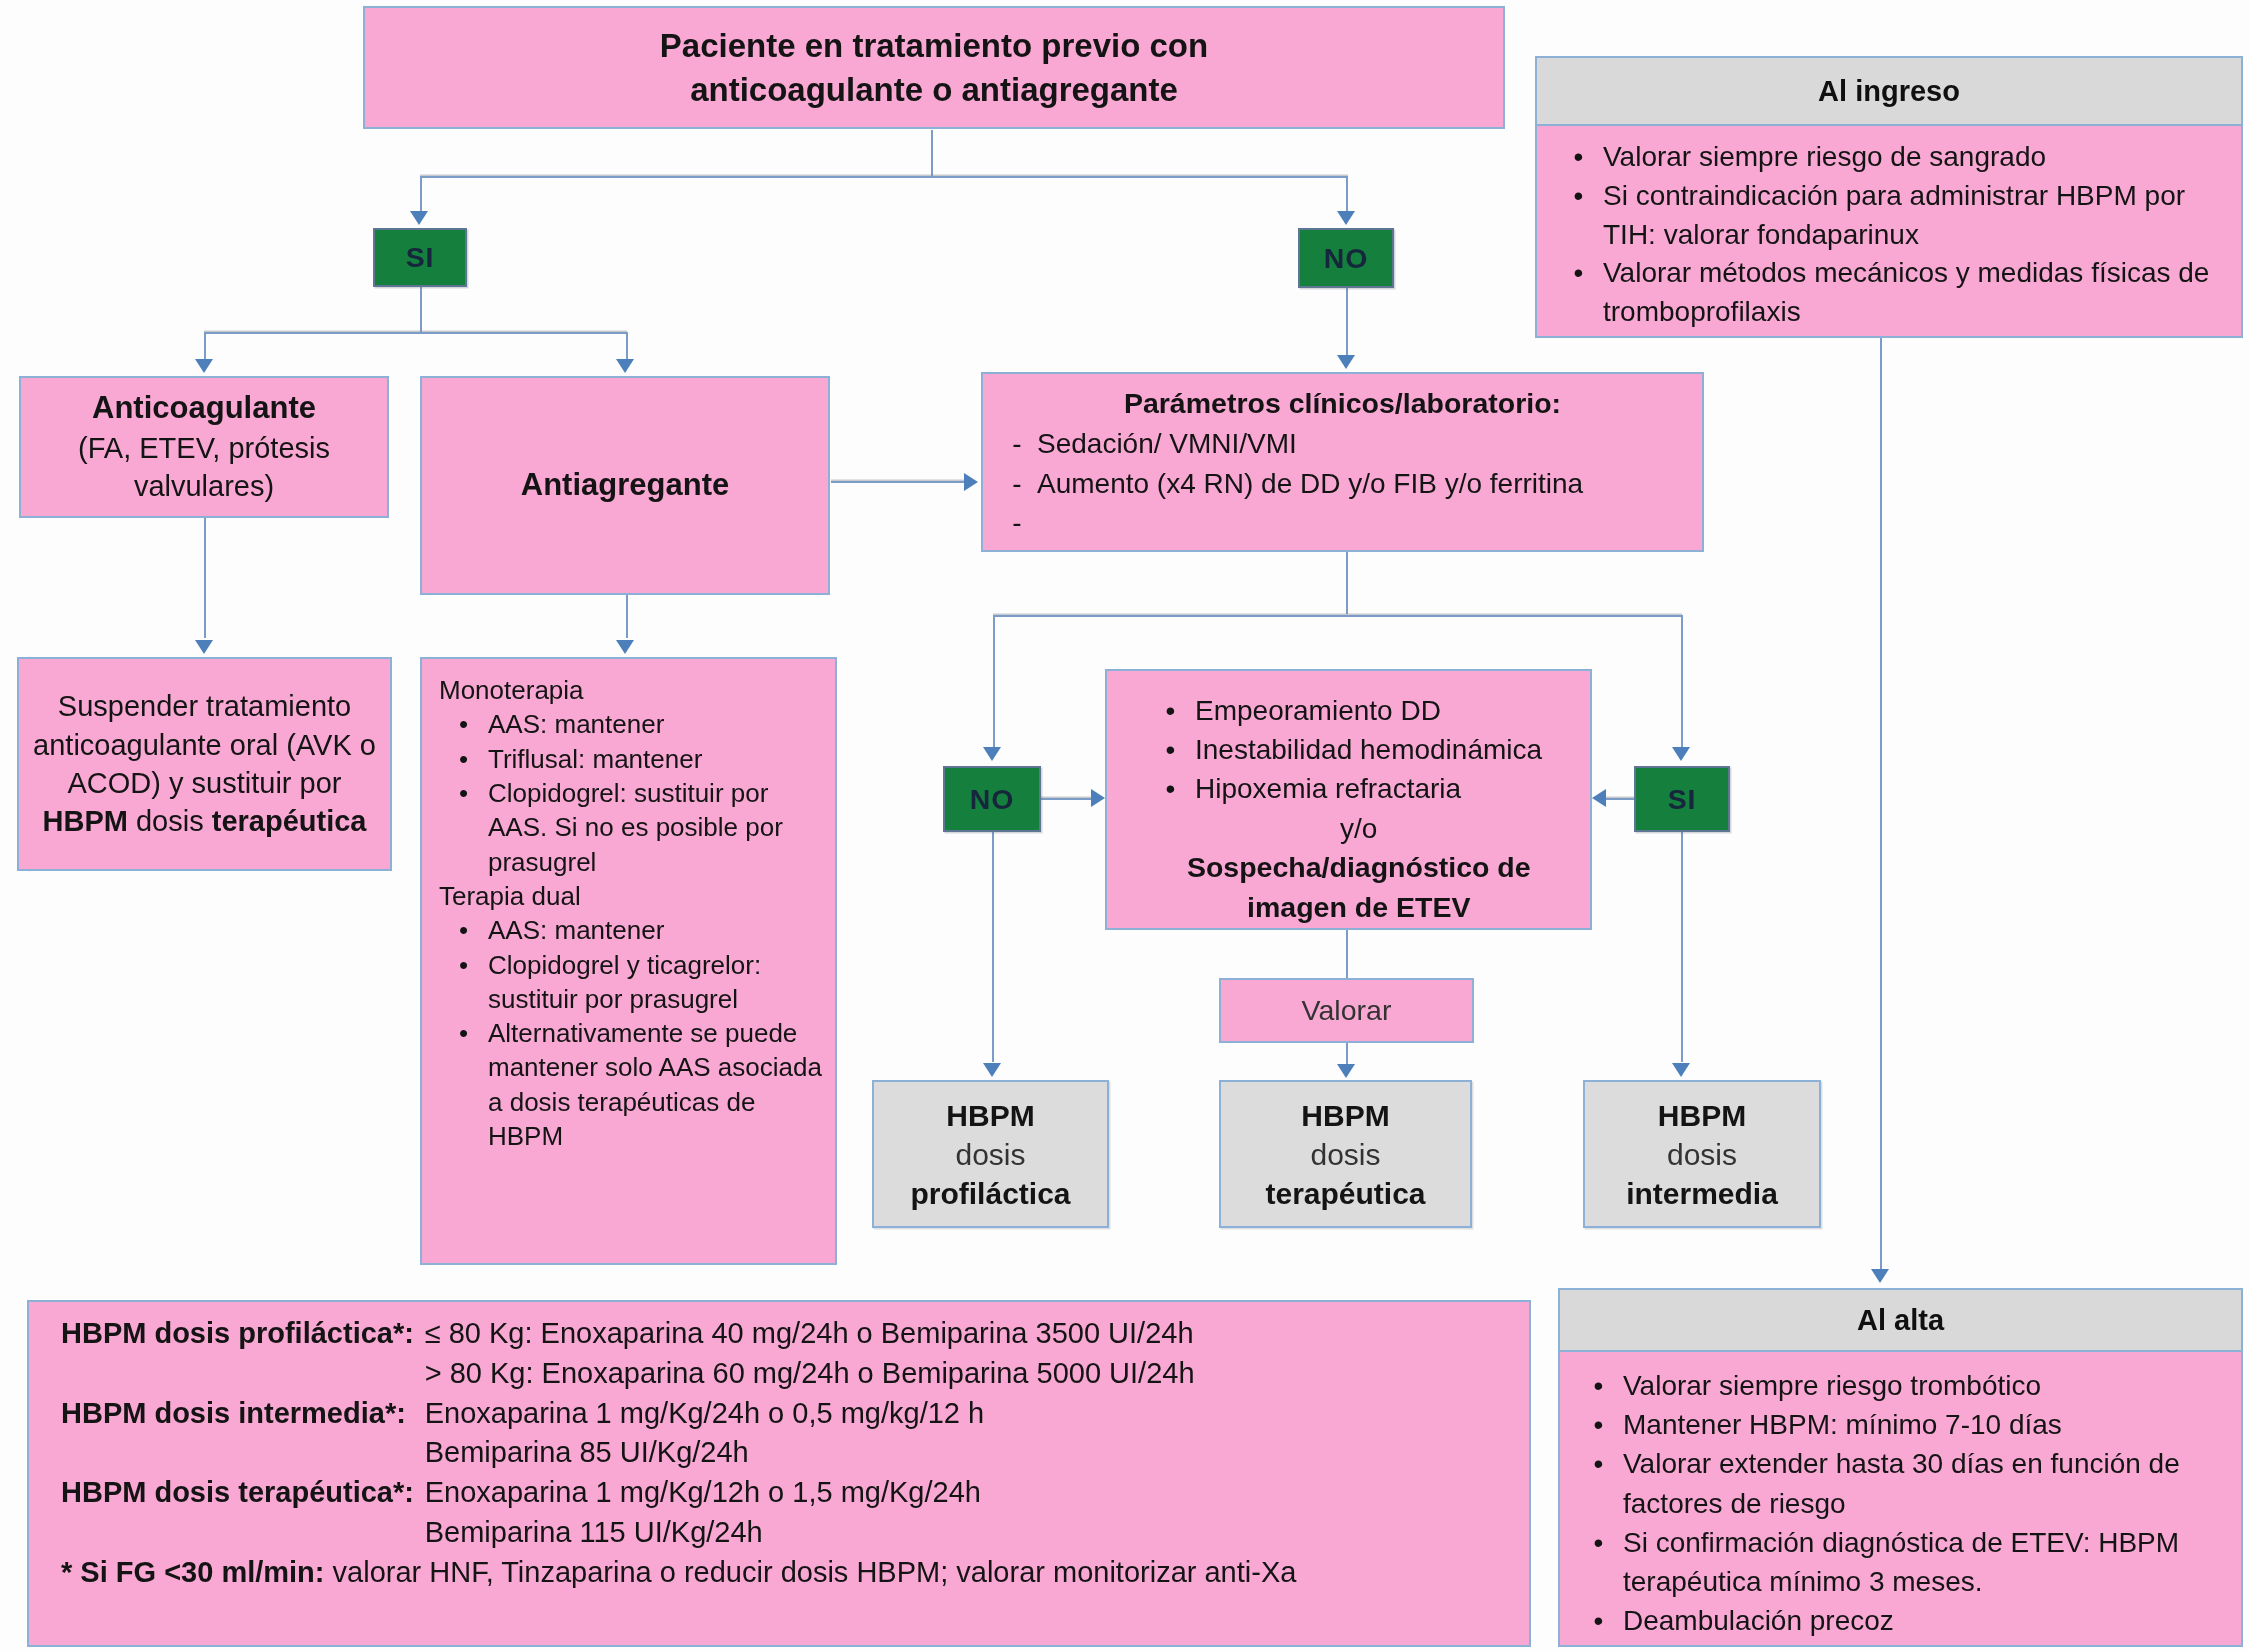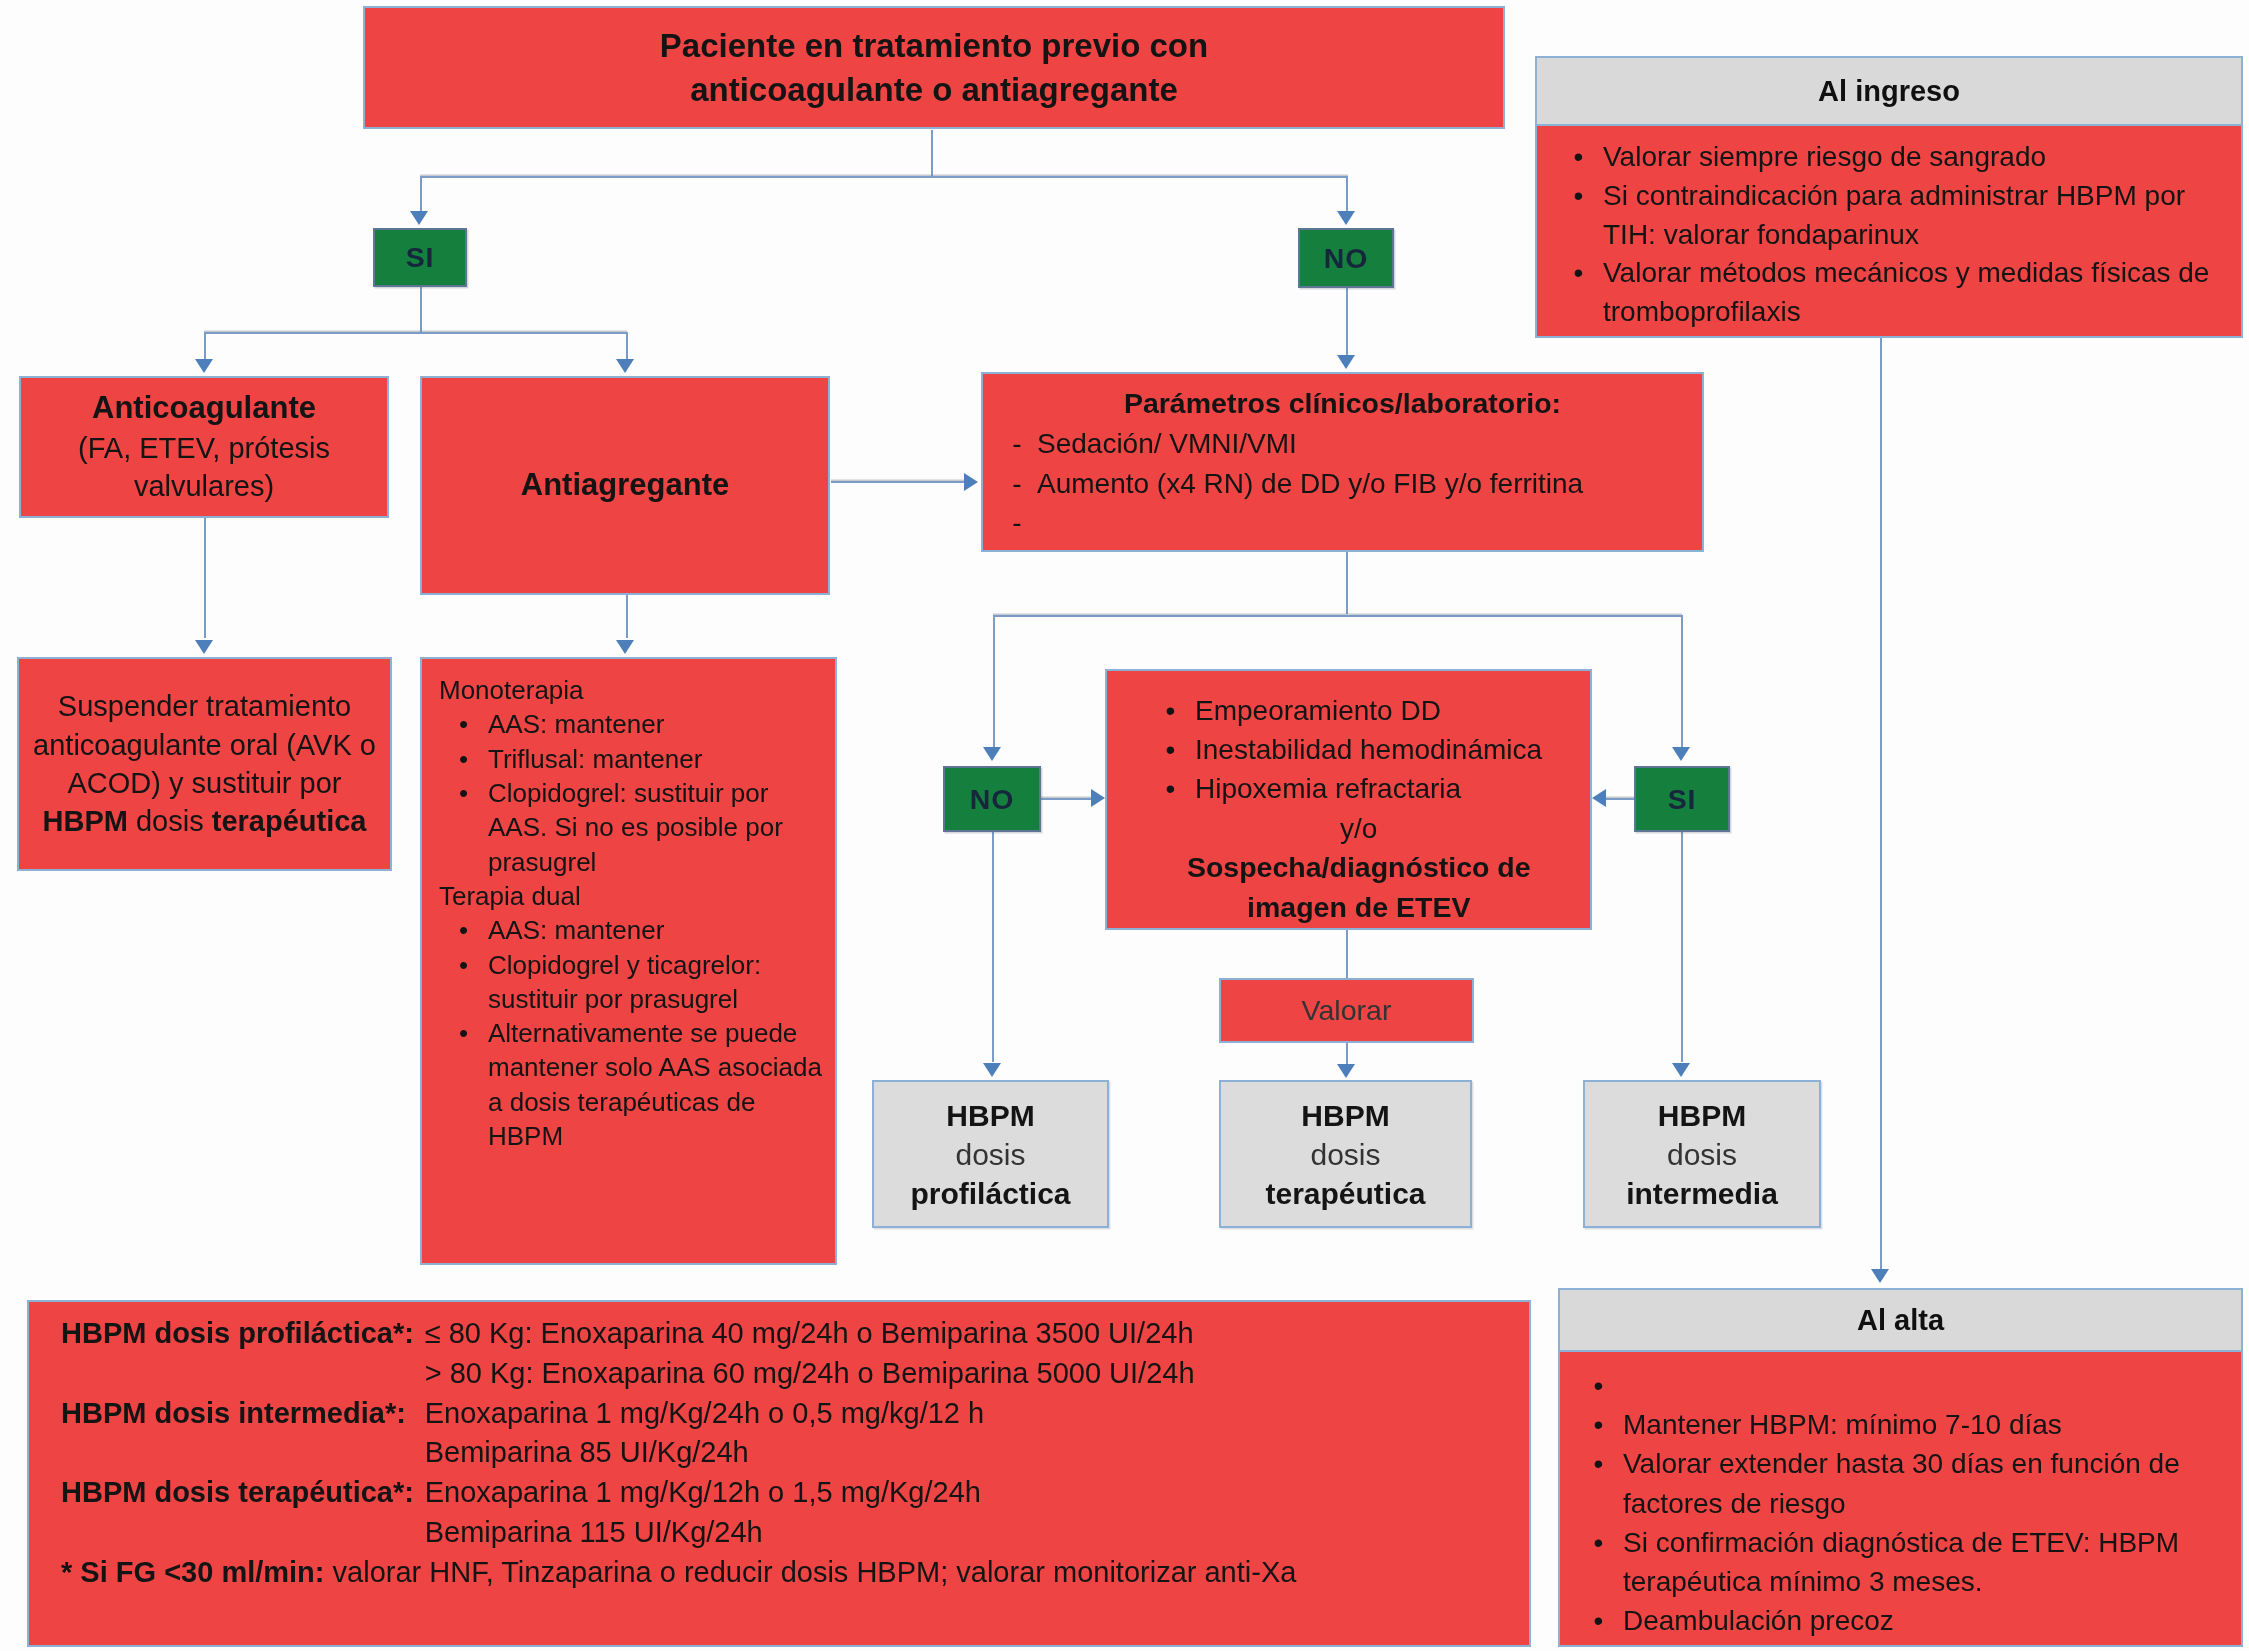--- a/index.html
+++ b/index.html
@@ -1,20 +1,20 @@
 <!DOCTYPE html>
 <html style="font-size:12.3px"><head>
 <meta charset="utf-8">
 <style>
   html,body{margin:0;padding:0;background:#ffffff;}
   #canvas{
     position:relative;width:2250px;height:1651px;background:#fdfdfd;
     font-family:"Liberation Sans", sans-serif;color:#141414;overflow:hidden;
   }
-  .box{position:absolute;box-sizing:border-box;background:#ef4444;border:2.3px solid #8db0d6;}
+  .box{position:absolute;box-sizing:border-box;background:#f9a8d4;border:2.3px solid #8db0d6;}
   .chip{
     position:absolute;box-sizing:border-box;background:#15803d;border:2.3px solid #5e7693;
     display:flex;align-items:center;justify-content:center;
     font-weight:bold;font-size:28.5px;color:#16263c;letter-spacing:0.8px;
     box-shadow:1.5px 1.5px 0 rgba(90,105,125,.25);
   }
   .grayfill{background:#dcdcdc;}
   .titleband{
     background:#d9d9d9;border-bottom:2.3px solid #8db0d6;
     display:flex;align-items:center;justify-content:center;
@@ -279,20 +279,21 @@
       </div>
     </div>
   </div>
 
   <div id="al-alta" class="box">
     <div class="titleband">Al alta</div>
     <div class="body">
       <ul class="plain">
         <li>
             <span class="mk">•</span>
+            <span>Valorar siempre riesgo trombótico</span>
           </li>
         <li>
             <span class="mk">•</span>
             <span>Mantener HBPM: mínimo 7-10 días</span>
           </li>
         <li>
             <span class="mk">•</span>
             <span>Valorar extender hasta 30 días en función de factores de riesgo</span>
           </li>
         <li>

